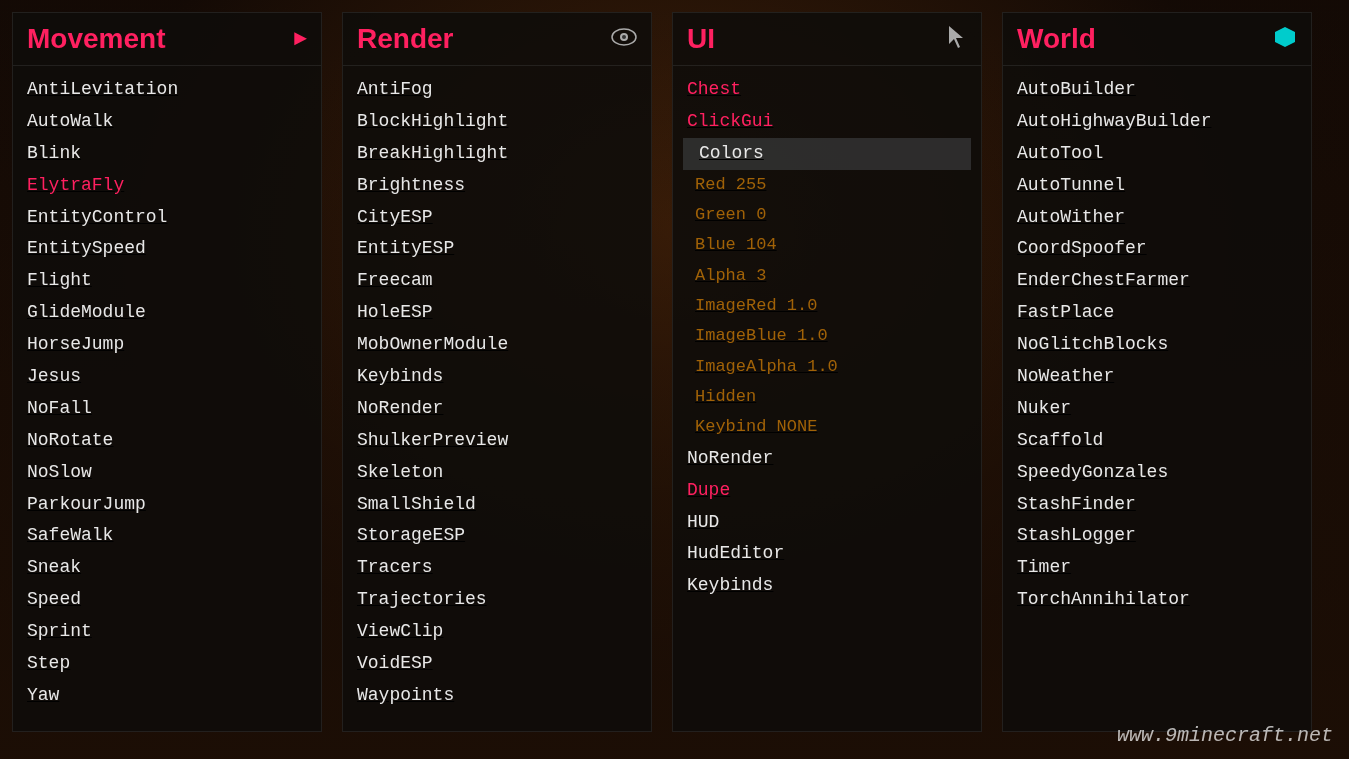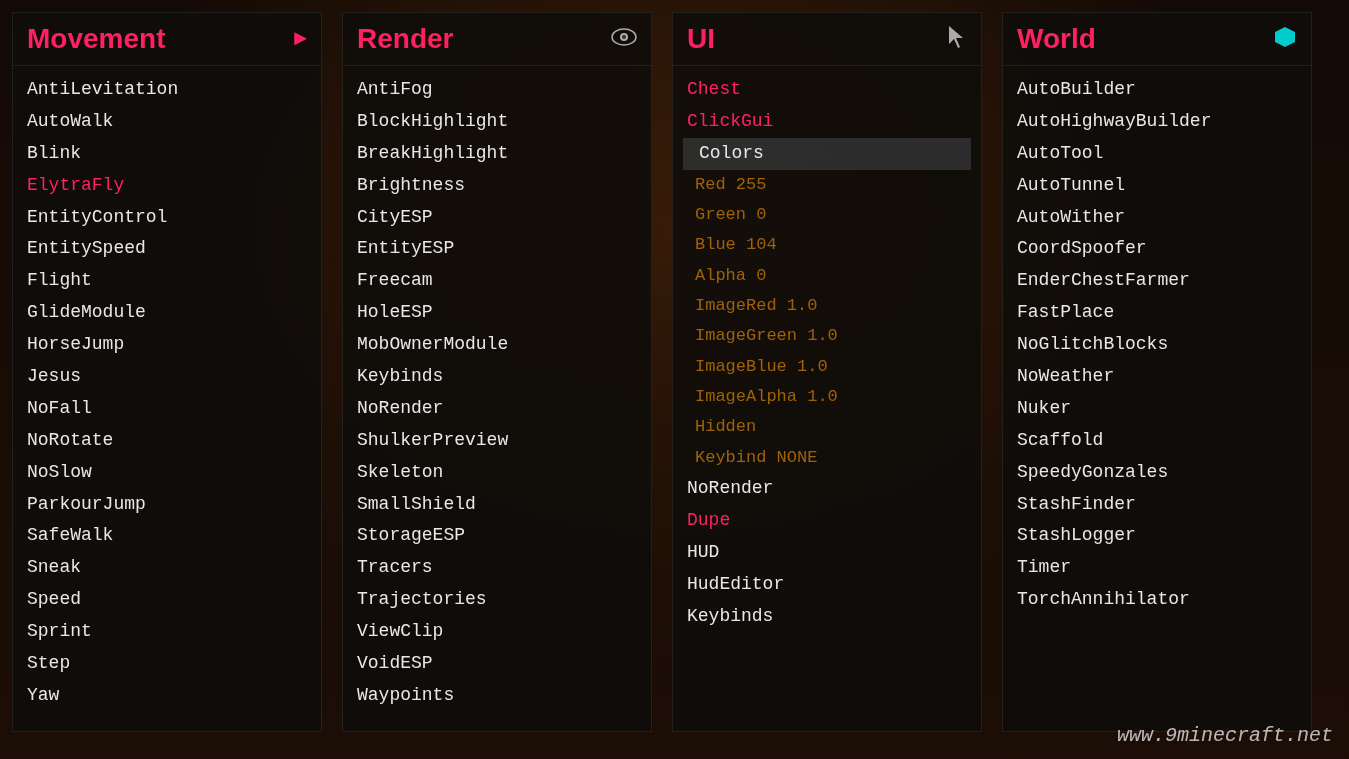--- a/index.html
+++ b/index.html
@@ -65,20 +65,21 @@
       font-size: 28px;
       font-weight: bold;
       font-family: 'Arial', sans-serif;
       color: #ff2060;
     }
 
     .column-body {
       padding: 8px 14px;
       overflow-y: auto;
       flex: 1;
+      text-decoration: underline;
     }
 
     .column-body::-webkit-scrollbar { width: 4px; }
     .column-body::-webkit-scrollbar-track { background: transparent; }
     .column-body::-webkit-scrollbar-thumb { background: rgba(150,150,150,0.3); }
 
     .item {
       font-size: 18px;
       color: #e8e8e8;
       padding: 2px 0;
@@ -191,23 +192,22 @@
             <polygon points="0,0 0,18 5,13 9,22 11,21 7,12 14,12"></polygon>
           </svg></span>
       </div>
       <div class="column-body">
         <div class="item pink">Chest</div>
         <div class="item pink">ClickGui</div>
         <div class="item selected-row">Colors</div>
         <div class="item subitem">Red 255</div>
         <div class="item subitem">Green 0</div>
         <div class="item subitem">Blue 104</div>
-        <div class="item subitem">Alpha 0</div>
+        <div class="item subitem">Alpha 3</div>
         <div class="item subitem">ImageRed 1.0</div>
-        <div class="item subitem">ImageGreen 1.0</div>
         <div class="item subitem">ImageBlue 1.0</div>
         <div class="item subitem">ImageAlpha 1.0</div>
         <div class="item subitem">Hidden</div>
         <div class="item subitem">Keybind NONE</div>
         <div class="item">NoRender</div>
         <div class="item pink">Dupe</div>
         <div class="item">HUD</div>
         <div class="item">HudEditor</div>
         <div class="item">Keybinds</div>
       </div>

